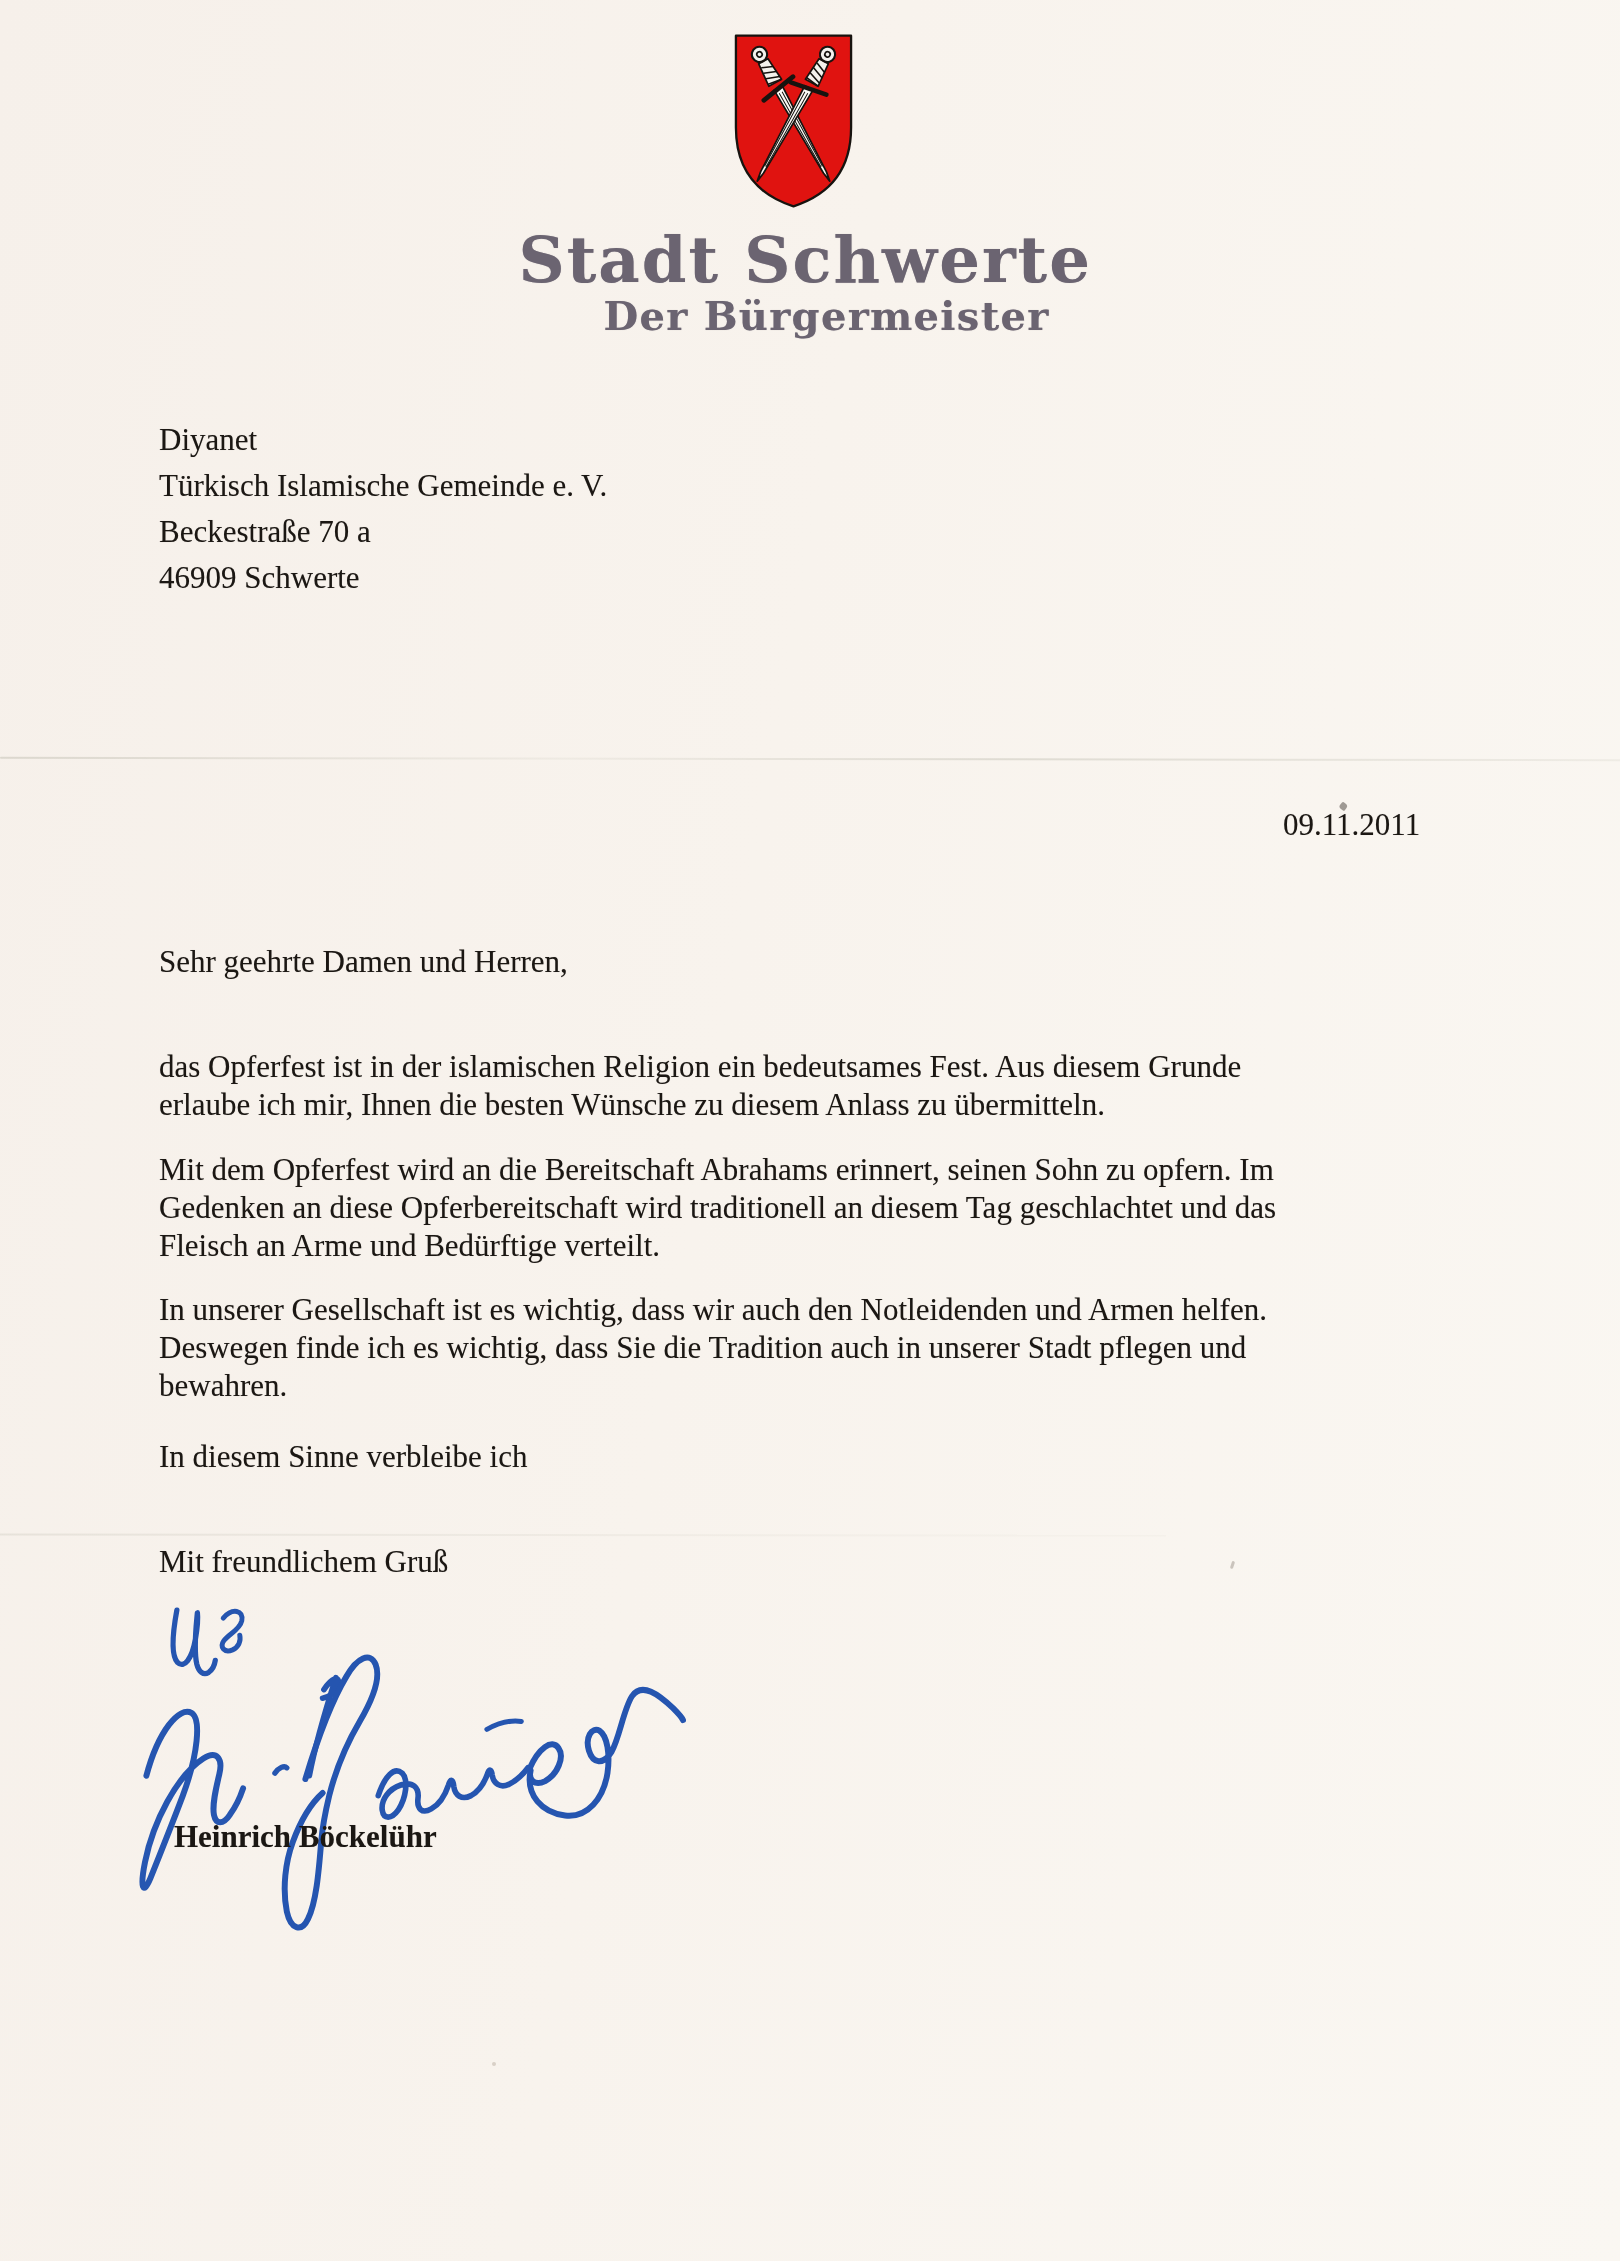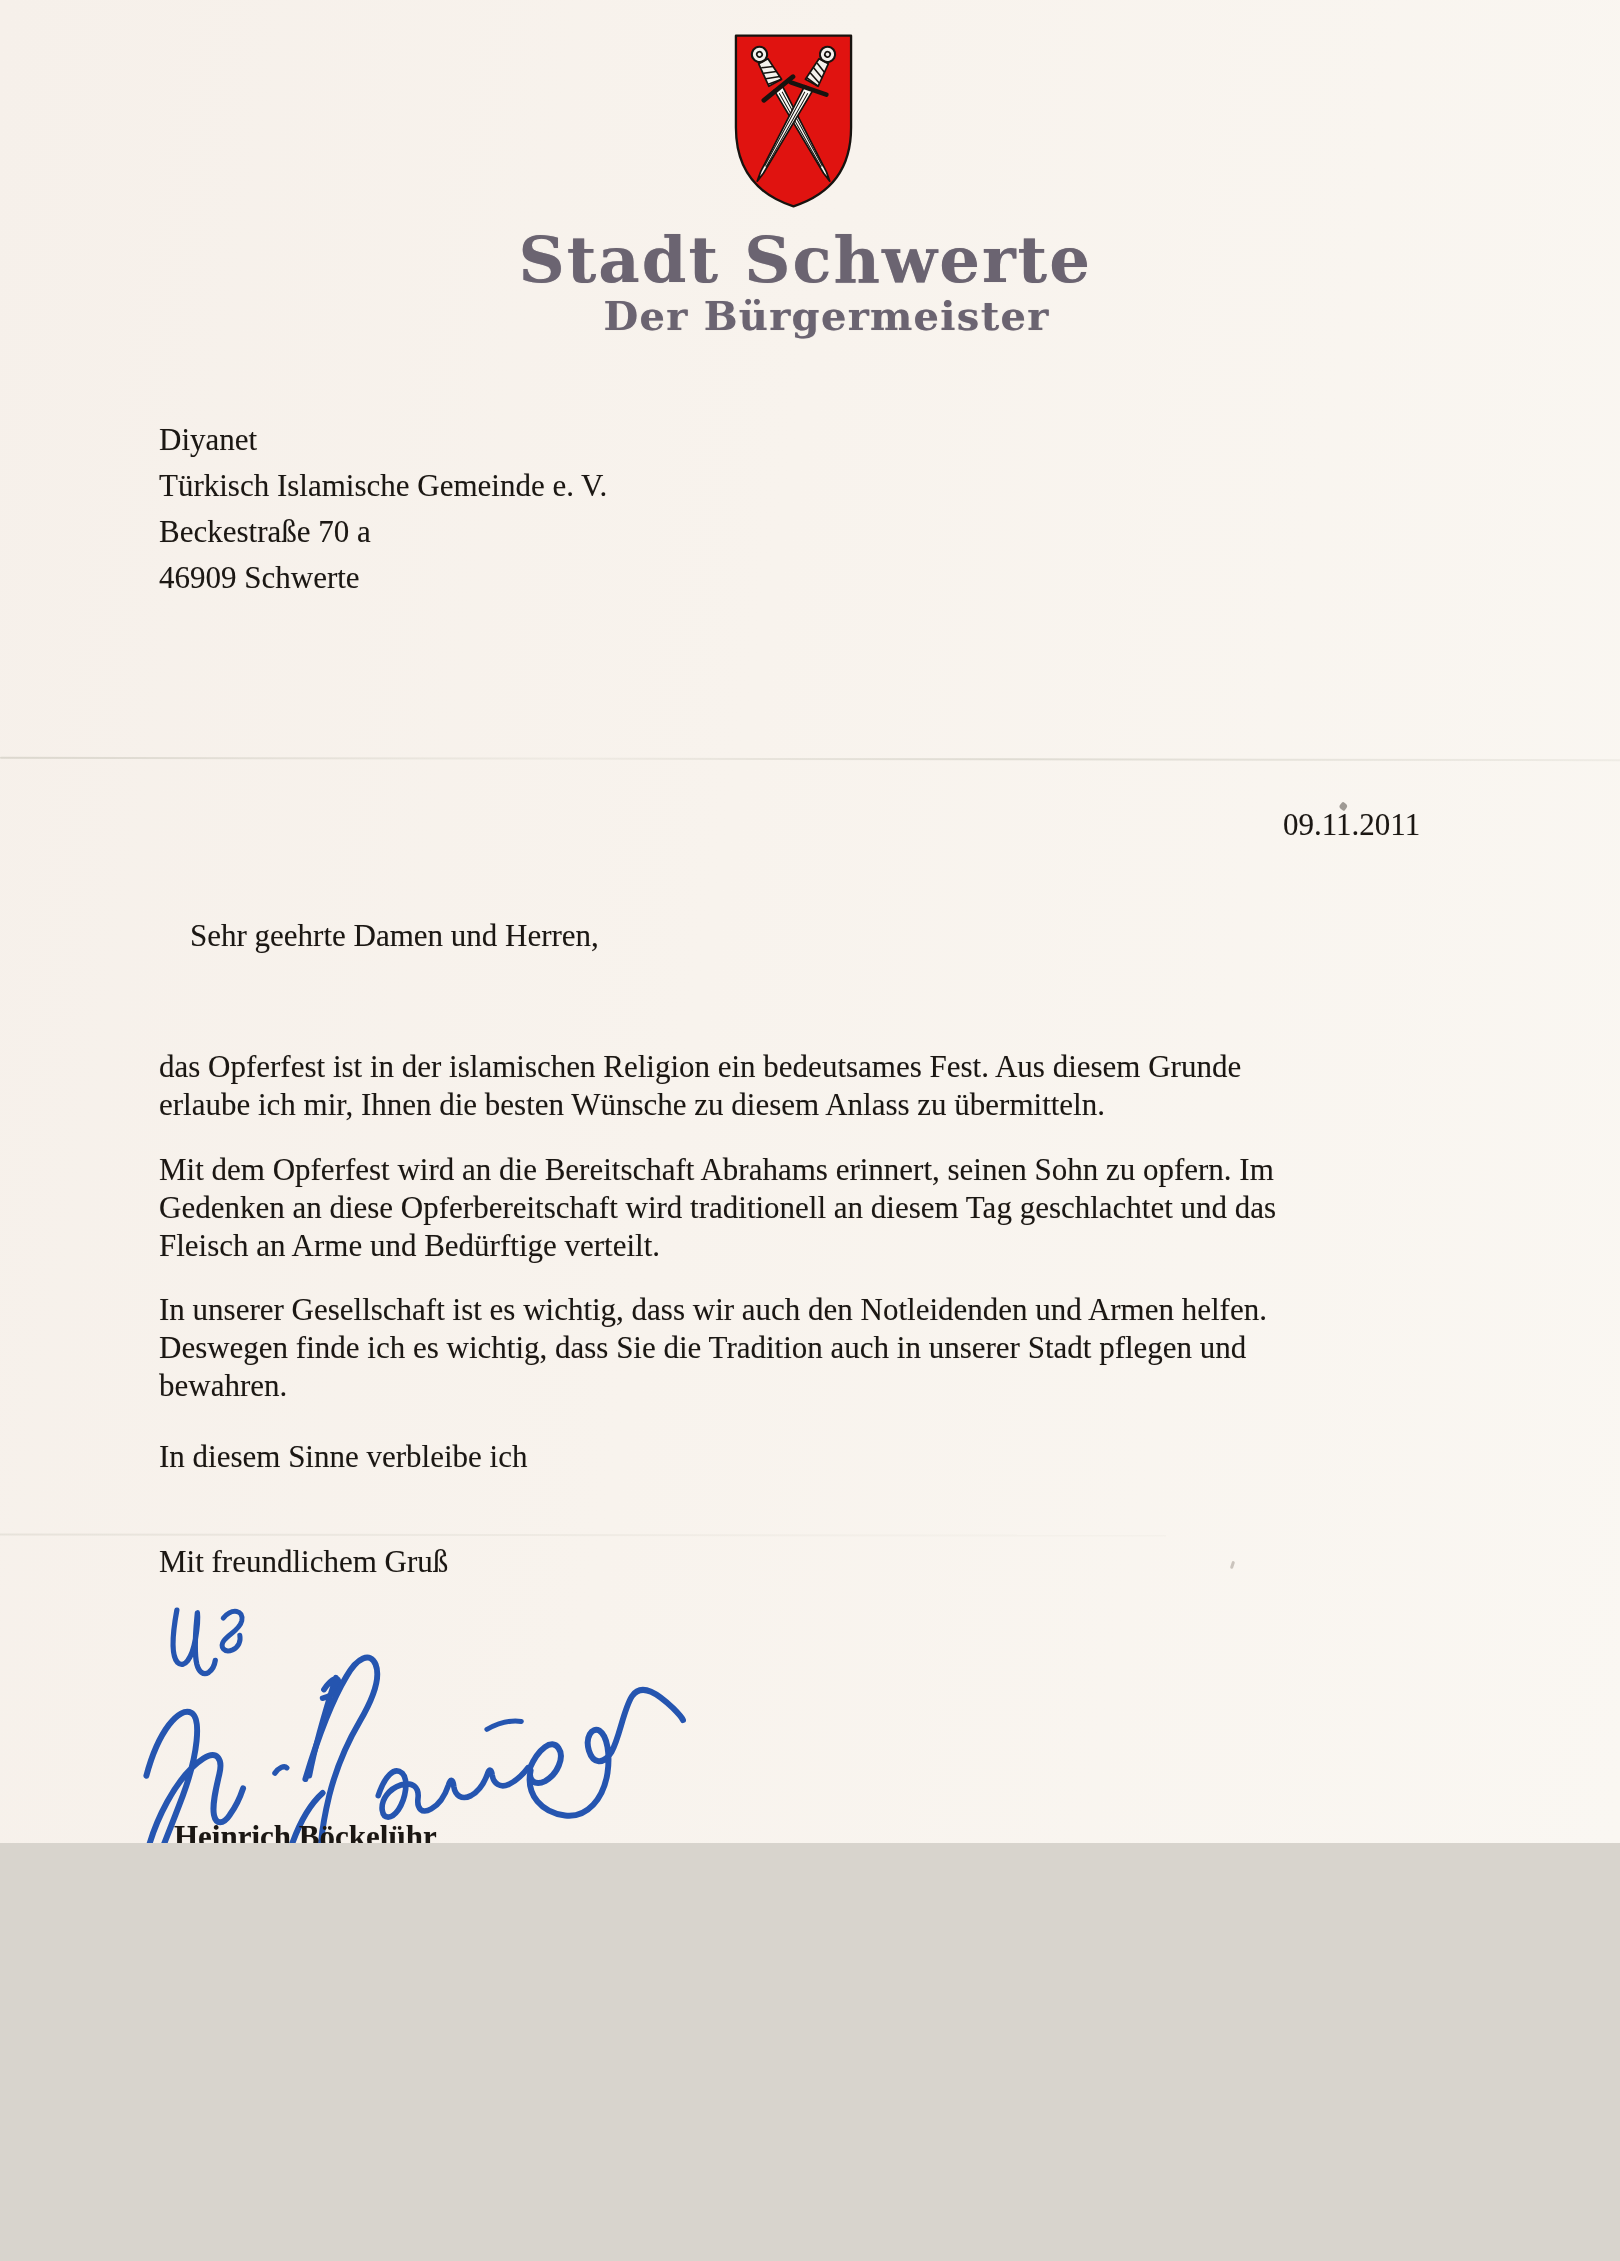--- a/index.html
+++ b/index.html
@@ -1,18 +1,18 @@
 <!DOCTYPE html>
 <html style="font-size:10.6px"><head>
 <meta charset="utf-8">
 <style>
   html,body{margin:0;padding:0;background:#d8d4cd;}
   .page{
     position:relative;
-    width:1621px;height:1843px;
+    width:1621px;height:2261px;
     background:linear-gradient(100deg,#f6f0ea 0%,#f8f3ed 45%,#faf7f2 100%);
     overflow:hidden;
     font-family:"Liberation Serif", serif;
     color:#1b1713;
   }
   .abs{position:absolute;}
   
   .coat{left:727px;top:30.5px;width:133px;height:180px;}
   .city{
     left:0;right:0;top:227px;text-align:center;
@@ -25,21 +25,21 @@
     left:0;right:0;top:295px;text-align:center;
     transform:translateX(16px);
     font-family:"DejaVu Serif", serif;font-weight:bold;
     font-size:40px;line-height:42px;letter-spacing:1.3px;
     color:#6b6471;text-shadow:0 0 0.7px rgba(107,100,113,.55);
   }
   
   .txt{font-size:31px;text-shadow:0 0 0.7px rgba(27,23,19,.3);}
   .recipient{left:159px;top:417px;line-height:46px;}
   .date{left:1283px;top:806px;line-height:38px;}
-  .salutation{left:159px;top:917px;line-height:38px;margin-left:31px;}
+  .salutation{left:159px;top:943px;line-height:38px;}
   .para{left:159px;line-height:38px;margin-top:32px;}
   .p1{top:1016px;} .p2{top:1119px;} .p3{top:1259px;} .p4{top:1406px;}
   .closing{left:159px;top:1543px;line-height:38px;}
   .signer{left:174px;top:1818px;line-height:38px;font-weight:bold;}
   .sig-svg{left:113px;top:1577px;width:610px;height:371px;}
   
   .crease1{
     left:0;top:758px;width:1621px;height:2px;
     background:linear-gradient(90deg,rgba(150,150,132,.28),rgba(160,160,142,.10) 35%,rgba(150,150,132,.26) 62%,rgba(160,160,142,.12) 100%);
     transform:rotate(.08deg);border-radius:1.3px;

